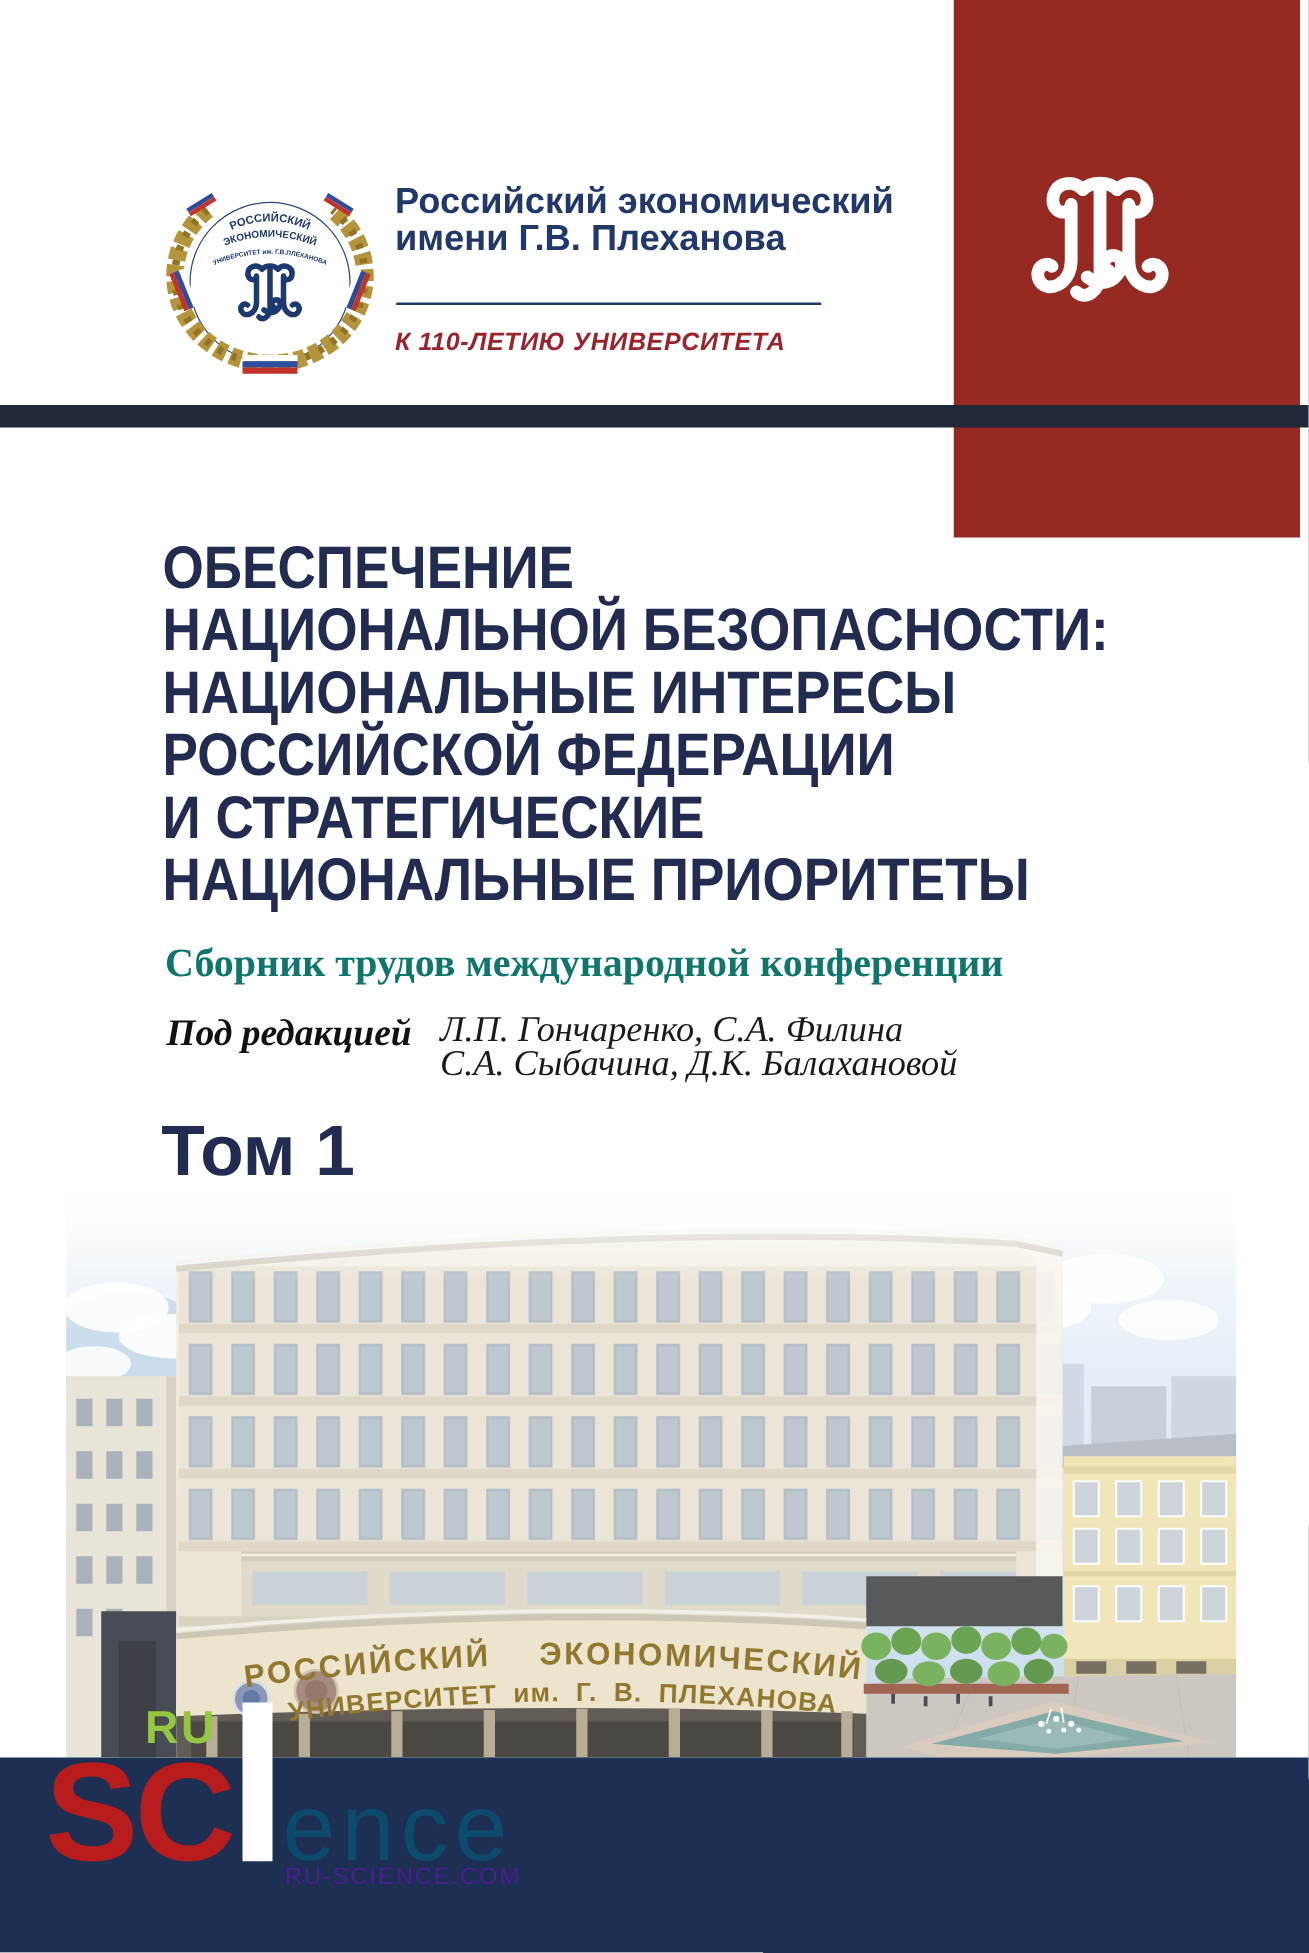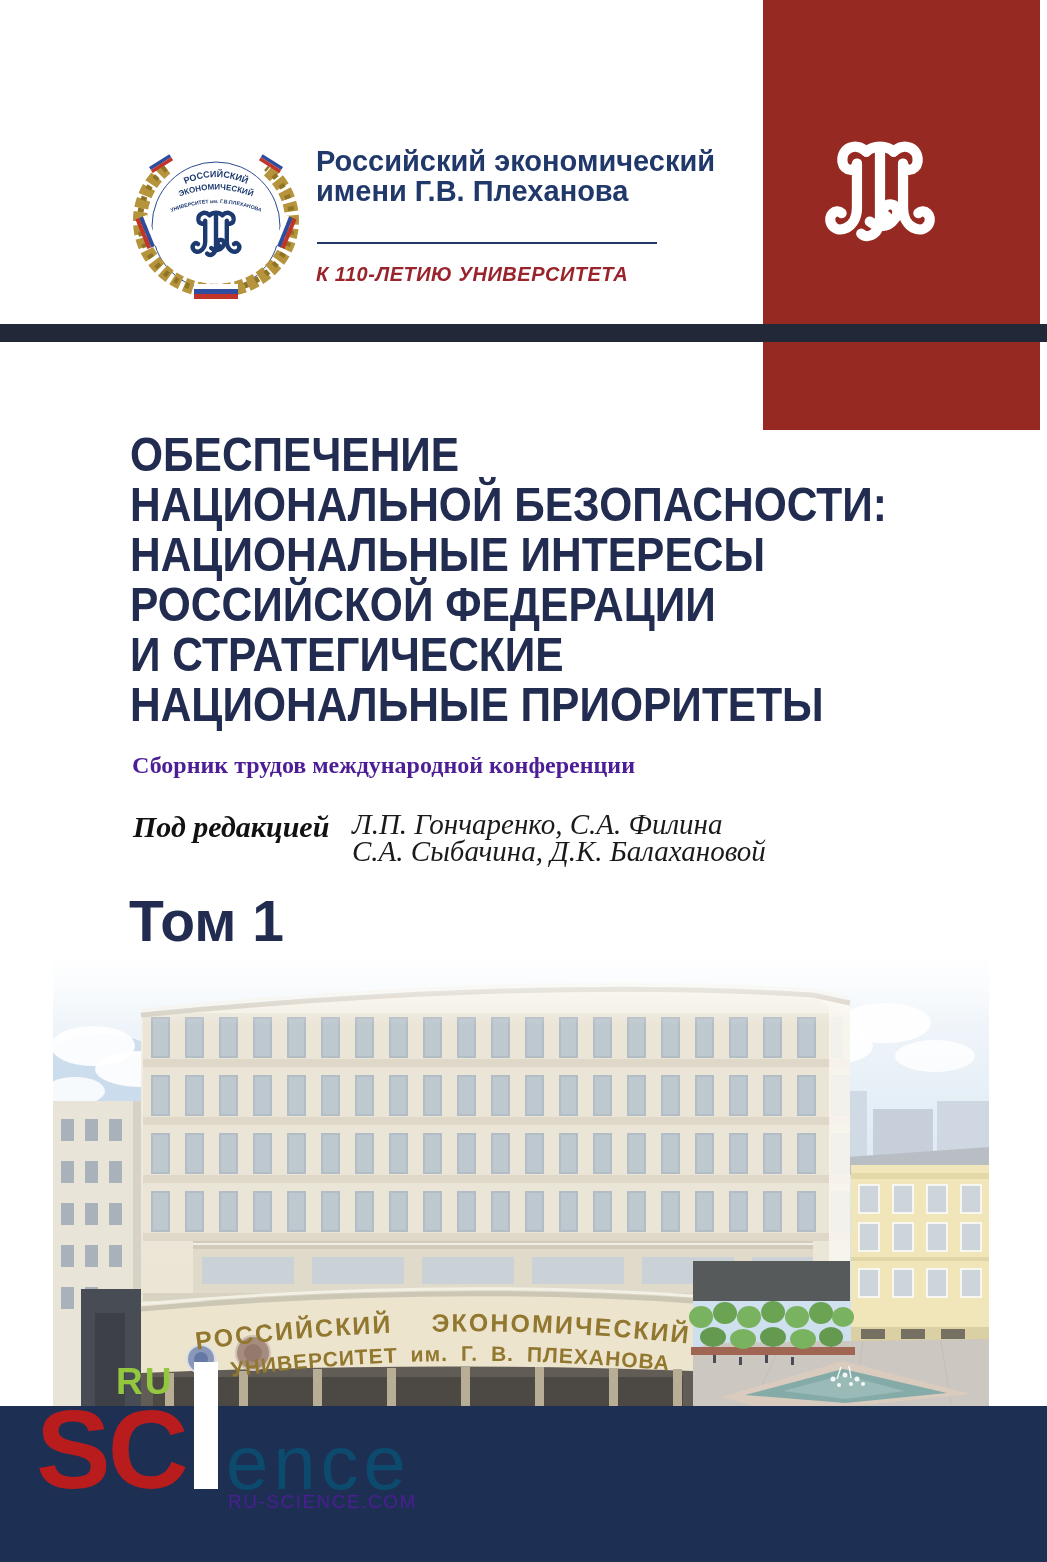--- a/index.html
+++ b/index.html
@@ -22,22 +22,22 @@
   .anniversary{
     left:316px;top:263px;color:#9a242c;font-weight:bold;font-style:italic;
     font-size:20px;letter-spacing:0.5px;white-space:nowrap;
   }
   
   .main-title{
     left:130px;top:430px;color:#212c50;font-weight:bold;font-size:48px;line-height:50px;
     letter-spacing:0;transform:scaleX(0.885);transform-origin:0 0;white-space:nowrap;
   }
   .subtitle{
-    left:132px;top:752px;color:#4c1d95;font-family:"Liberation Serif","DejaVu Serif",serif;
-    font-weight:bold;font-size:24px;white-space:nowrap;
+    left:132px;top:752px;color:#0f766e;font-family:"Liberation Serif","DejaVu Serif",serif;
+    font-weight:bold;font-size:32px;white-space:nowrap;
   }
   .editors-label{
     left:133px;top:810px;color:#111;font-family:"Liberation Serif","DejaVu Serif",serif;
     font-weight:bold;font-style:italic;font-size:30px;white-space:nowrap;
   }
   .editors-names{
     left:352px;top:811px;color:#1a1a1a;font-family:"Liberation Serif","DejaVu Serif",serif;
     font-style:italic;font-size:29px;line-height:27px;white-space:nowrap;
   }
   .volume{left:129px;top:893px;color:#212c50;font-weight:bold;font-size:57px;line-height:1;}

